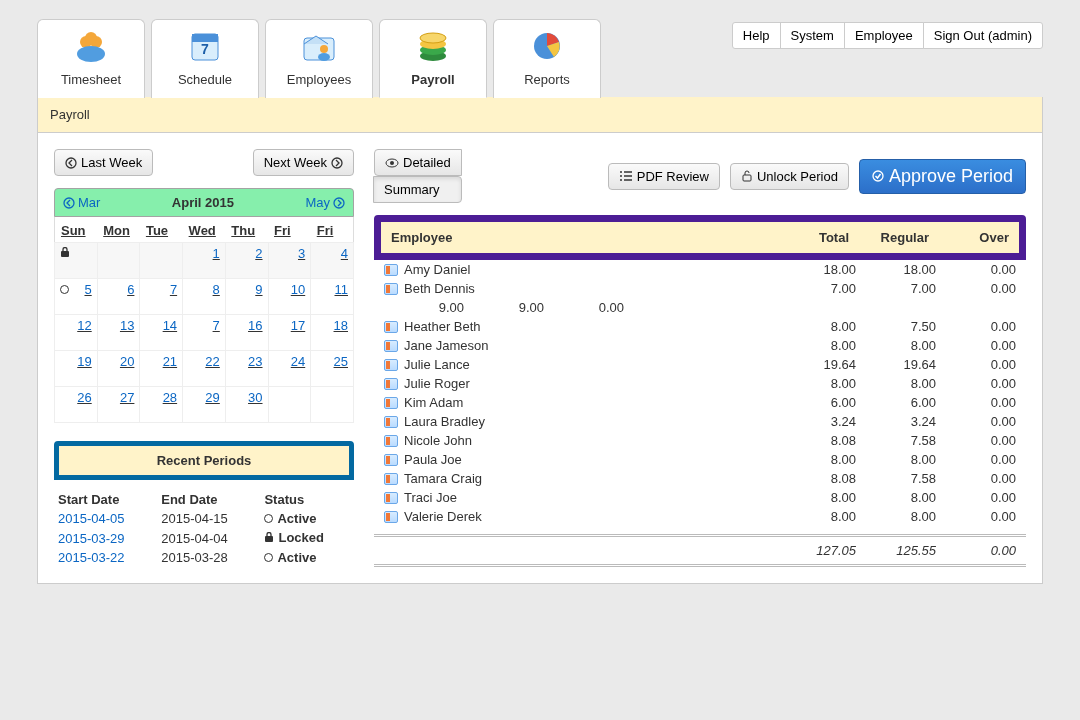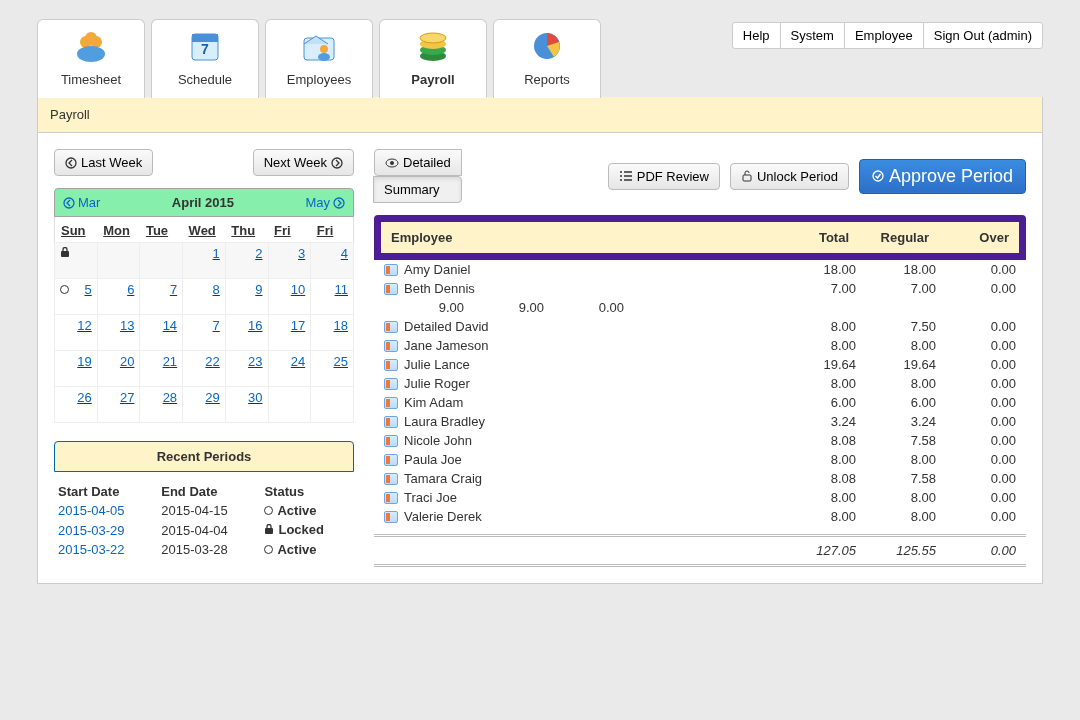--- a/index.html
+++ b/index.html
@@ -35,21 +35,21 @@
 .cal-link { color: #0b66c3; cursor: pointer; display: inline-flex; align-items: center; gap: 3px; }
 .cal-title { font-weight: bold; }
 .cal-table { width: 100%; border-collapse: collapse; border: 1px solid #ddd; border-top: none; text-decoration: underline; }
 .cal-table th { text-align: left; padding: 6px 6px 4px; font-size: 13px; font-weight: bold; }
 .cal-table td { border: 1px solid #eee; height: 36px; vertical-align: top; text-align: right; padding: 3px 5px; width: 14.28%; }
 .cal-table td .daylink { color: #0b66c3; cursor: pointer; }
 .cal-table td .marker { float: left; color: #555; }
 .cal-table td.othermonth { background: #f7f7f7; }
 
 
-.panel-header { background: #fff3c9; border: 1px solid #0369a1; border-radius: 4px 4px 0 0; text-align: center; padding: 7px 0; font-weight: bold; margin-top: 18px; }
+.panel-header { background: #fff3c9; border: 5px solid #0369a1; border-radius: 4px 4px 0 0; text-align: center; padding: 7px 0; font-weight: bold; margin-top: 18px; }
 .recent-table { width: 100%; border-collapse: collapse; margin-top: 8px; }
 .recent-table th { text-align: left; font-weight: bold; padding: 4px 4px 2px; }
 .recent-table td { padding: 2px 4px; }
 .link { color: #0b66c3; cursor: pointer; }
 .status-cell { display: inline-flex; align-items: center; gap: 4px; font-weight: bold; }
 
 
 .rightcol { flex: 1; }
 .actionsrow { display: flex; align-items: center; gap: 10px; margin-bottom: 12px; }
 .seg { display: inline-flex; flex-direction: column; }
@@ -317,21 +317,21 @@
             <div class="emp-num">0.00</div>
           </div>
           <div class="emp-row">
             <div class="emp-num">9.00</div>
             <div class="emp-num">9.00</div>
             <div class="emp-num">0.00</div>
           </div>
           <div class="emp-row">
             <div class="emp-name">
               <span class="empicon"></span>
-              <span>Detailed David</span>
+              <span>Heather Beth</span>
             </div>
             <div class="emp-num">8.00</div>
             <div class="emp-num">7.50</div>
             <div class="emp-num">0.00</div>
           </div>
           <div class="emp-row">
             <div class="emp-name">
               <span class="empicon"></span>
               <span>Jane Jameson</span>
             </div>

